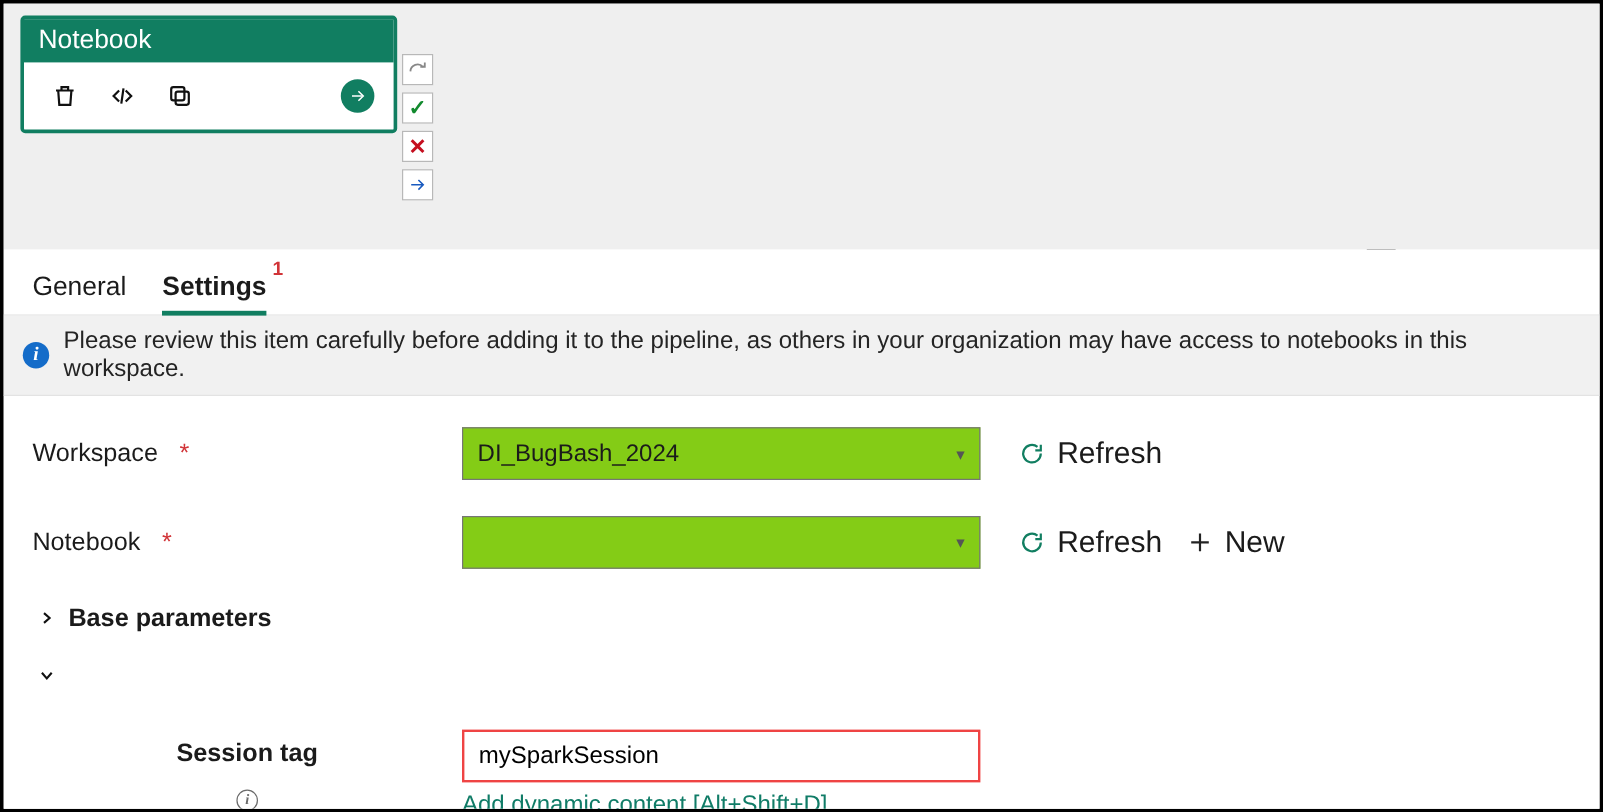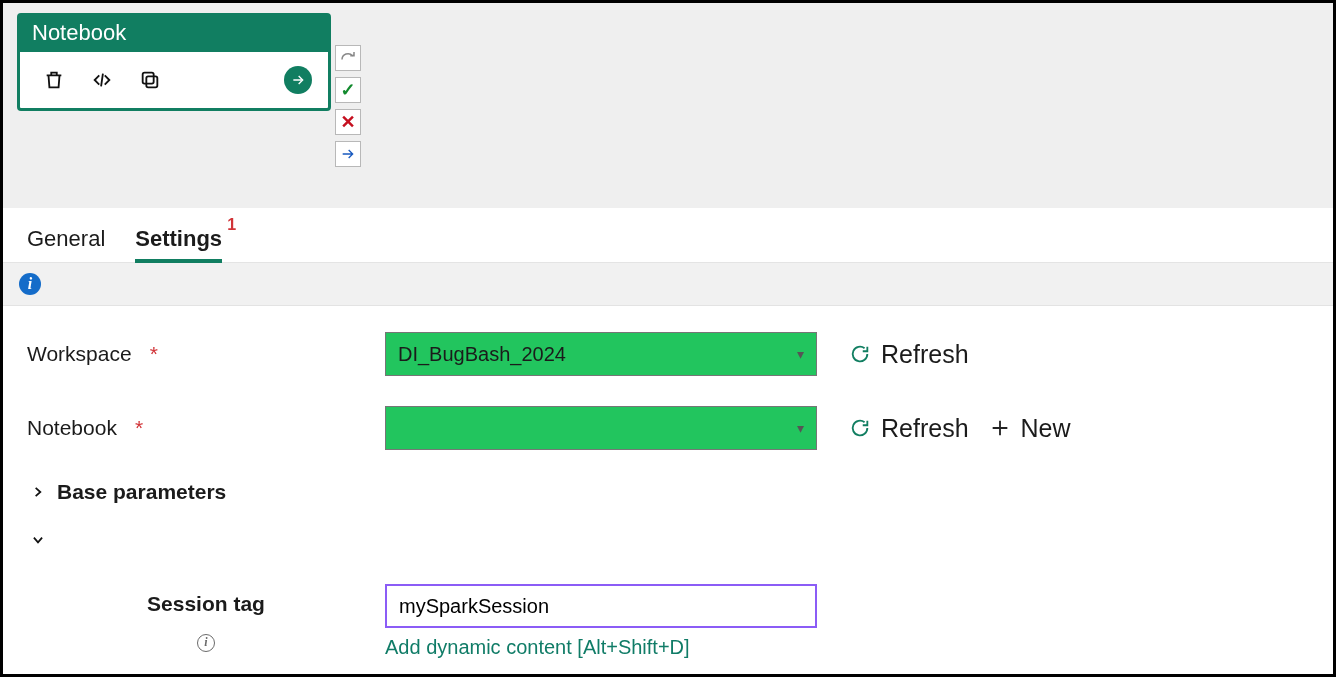--- a/index.html
+++ b/index.html
@@ -169,21 +169,21 @@
     font-size:21px;
     color:#1b1b1b;
     display:flex; align-items:center; gap:18px;
   }
   .req { color:#d13438; }
 
   .select-box {
     width: 432px;
     height:44px;
     border:1px solid #767676;
-    background:#22c55e;
+    background:#84cc16;
     display:flex; align-items:center; justify-content:space-between;
     padding:0 12px;
     font-size:20px;
     cursor:pointer;
   }
   .select-box .chev { font-size:14px; color:#555; }
 
   .row-actions { display:flex; align-items:center; gap:8px; margin-left:26px; }
   .action-btn {
     display:flex; align-items:center; gap:10px;
@@ -192,29 +192,30 @@
     padding:4px 6px;
   }
   .action-btn svg { width:22px; height:22px; stroke:#117e61; fill:none; stroke-width:2; }
   .plus-svg svg { stroke:#232323; }
 
   .expander {
     display:flex; align-items:center; gap:10px;
     font-size:21px; font-weight:600;
     color:#1b1b1b; cursor:pointer;
     margin: 6px 0 24px 4px;
+    text-align: center;
   }
   .expander .chev { display:inline-block; width:16px;}
 
   .session-row { display:flex; }
   .session-row .form-label { font-weight:600;flex-direction:column; }
   .session-input-wrap { display:flex; flex-direction:column; }
   .session-input {
     width: 432px; height:44px;
-    border:2px solid #8b5cf6;
+    border:2px solid #ef4444;
     font-size:20px; padding:0 12px;
     outline:none;
   }
   .dyn-link {
     margin-top:8px;
     color:#107c67;
     font-size:20px;
     cursor:pointer;
   }
 
@@ -288,20 +289,21 @@
   <div class="tabs">
     <div class="tab">General</div>
     <div class="tab active">
       <span>Settings</span>
       <span class="badge-num">1</span>
     </div>
   </div>
 
   <div class="info-bar">
     <div class="info-icon">i</div>
+    <div>Please review this item carefully before adding it to the pipeline, as others in your organization may have access to notebooks in this workspace.</div>
   </div>
 
   <div class="form-area">
 
     <div class="form-row">
       <div class="form-label">
         <span>Workspace</span>
           <span class="req">*</span>
       </div>
       <div class="select-box">

